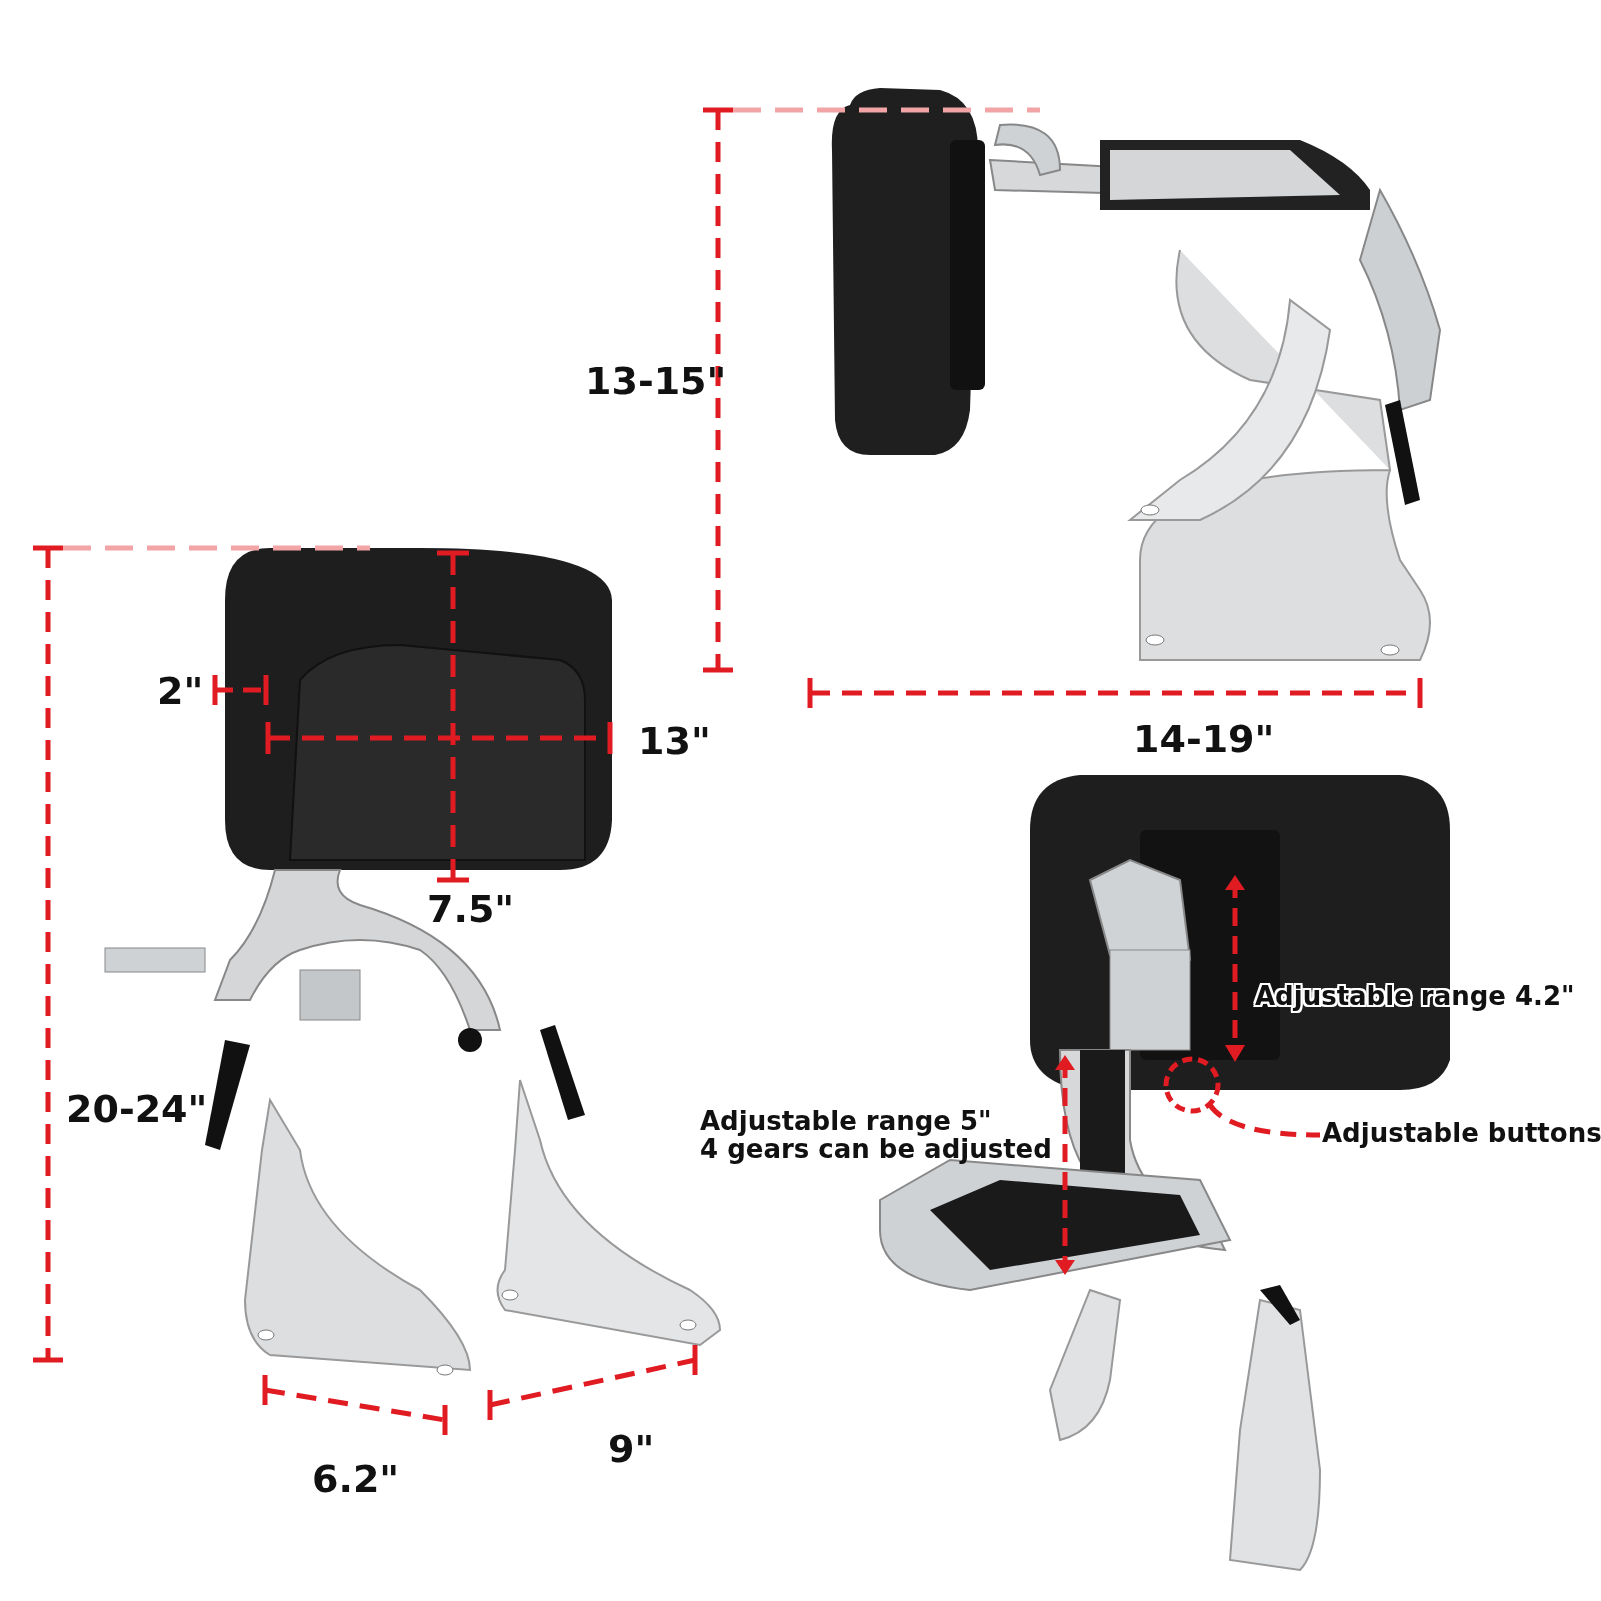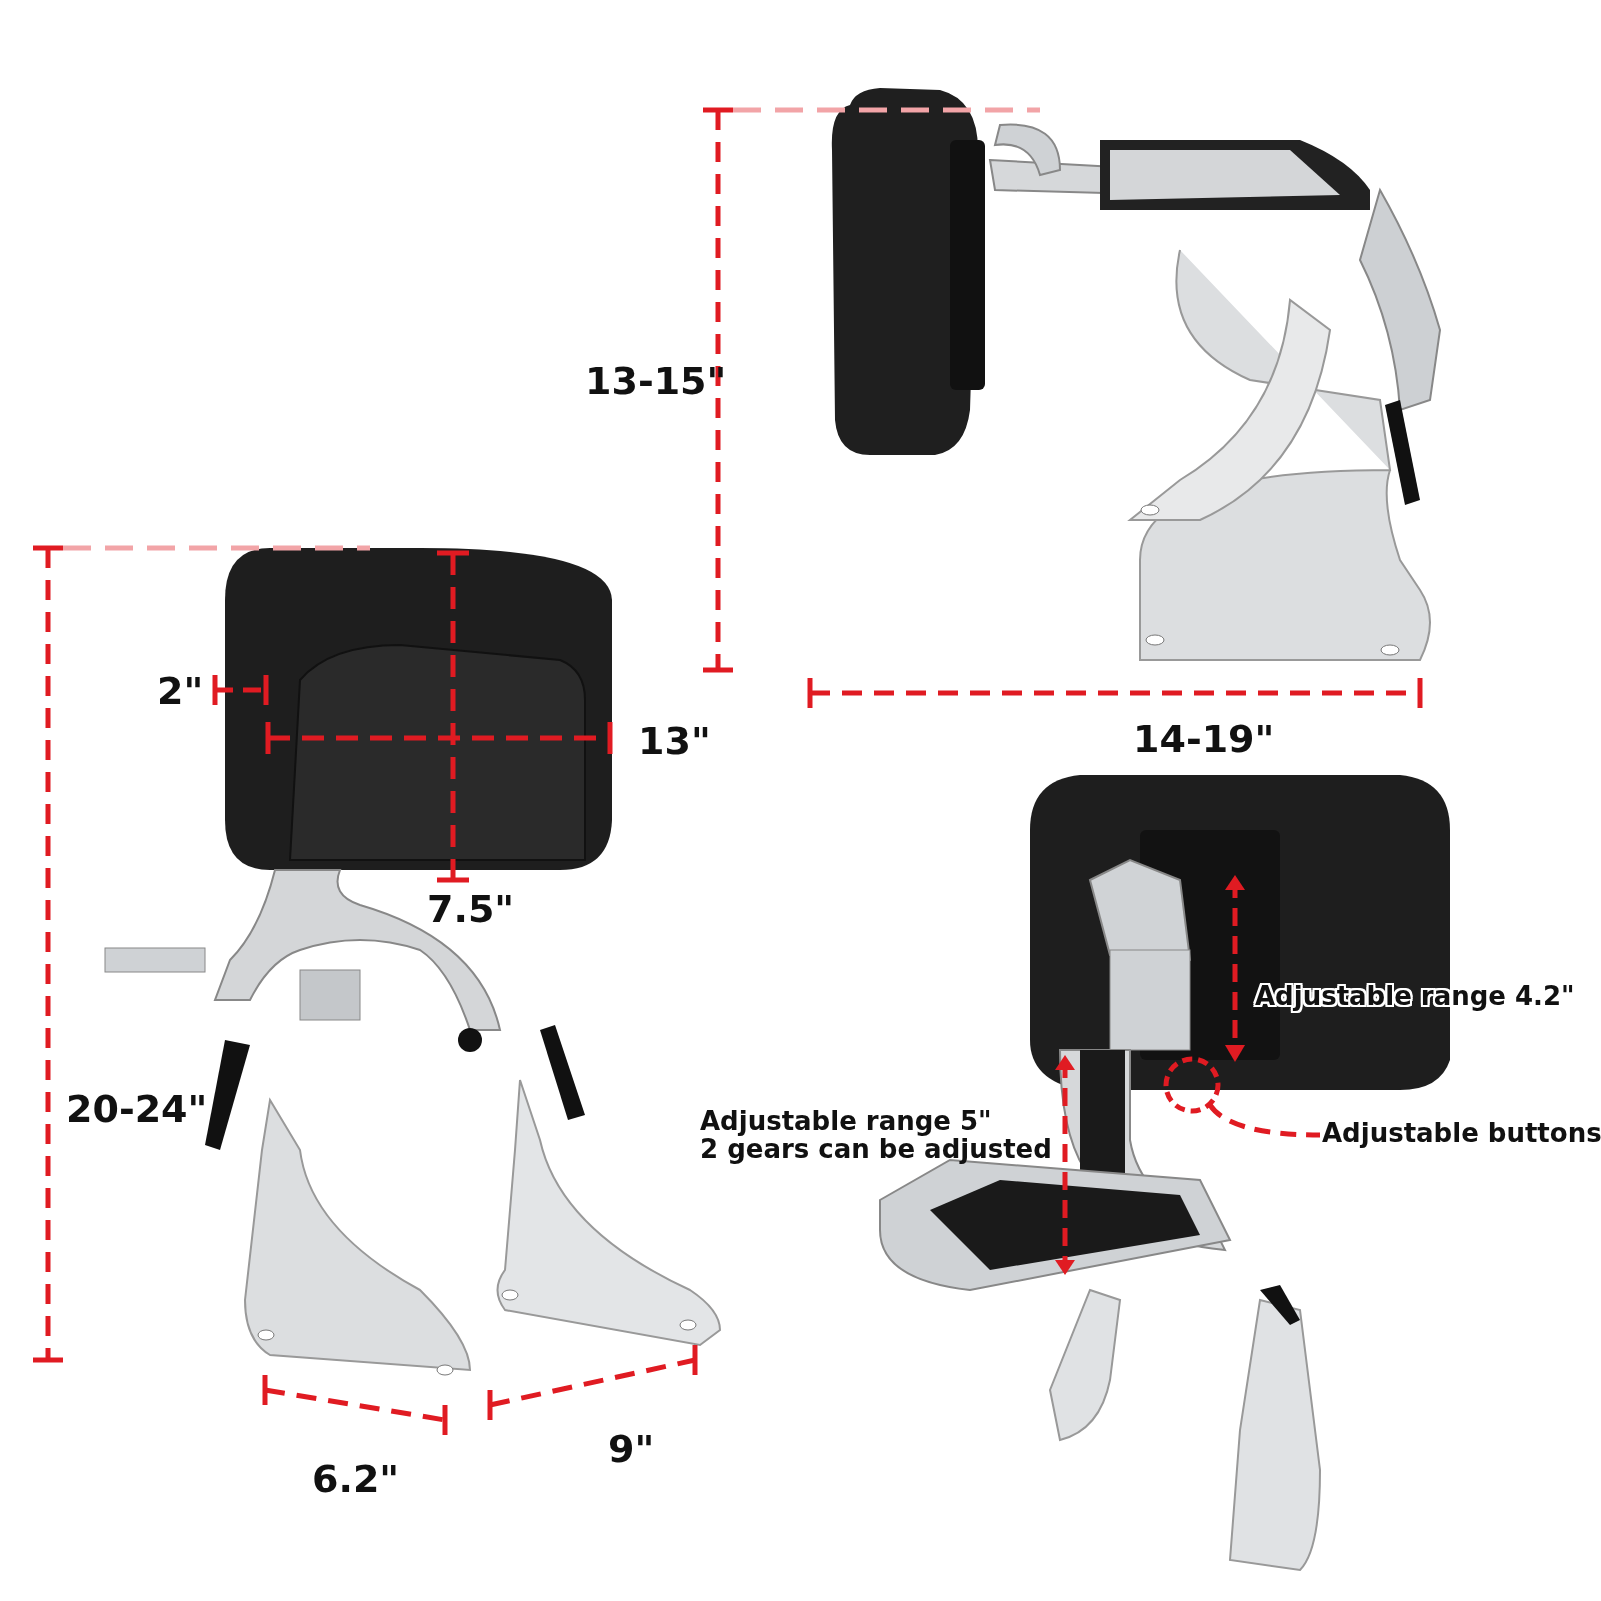--- a/index.html
+++ b/index.html
@@ -132,14 +132,14 @@
 
 <div class="lbl big" style="left:157px;top:672px;">2"</div>
 <div class="lbl big" style="left:638px;top:722px;">13"</div>
 <div class="lbl big" style="left:427px;top:890px;">7.5"</div>
 <div class="lbl big" style="left:66px;top:1090px;">20-24"</div>
 <div class="lbl big" style="left:312px;top:1460px;">6.2"</div>
 <div class="lbl big" style="left:608px;top:1430px;">9"</div>
 
 <div class="lbl mid outlined" style="left:1255px;top:983px;">Adjustable range 4.2"</div>
 <div class="lbl mid" style="left:700px;top:1108px;">Adjustable range 5"</div>
-<div class="lbl mid" style="left:700px;top:1136px;">2 gears can be adjusted</div>
+<div class="lbl mid" style="left:700px;top:1136px;">4 gears can be adjusted</div>
 <div class="lbl mid" style="left:1322px;top:1120px;">Adjustable buttons</div>
 
 </body></html>

